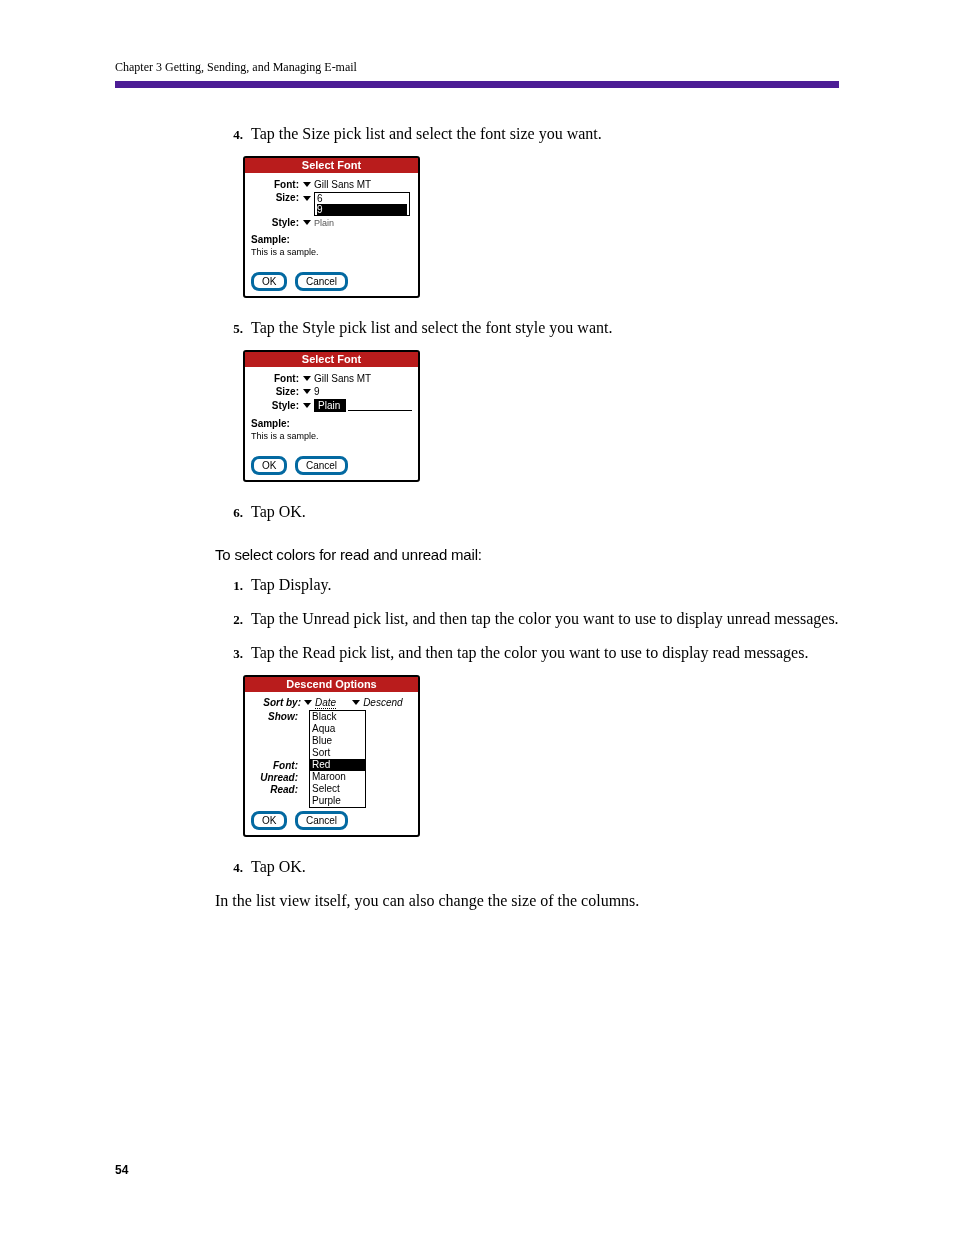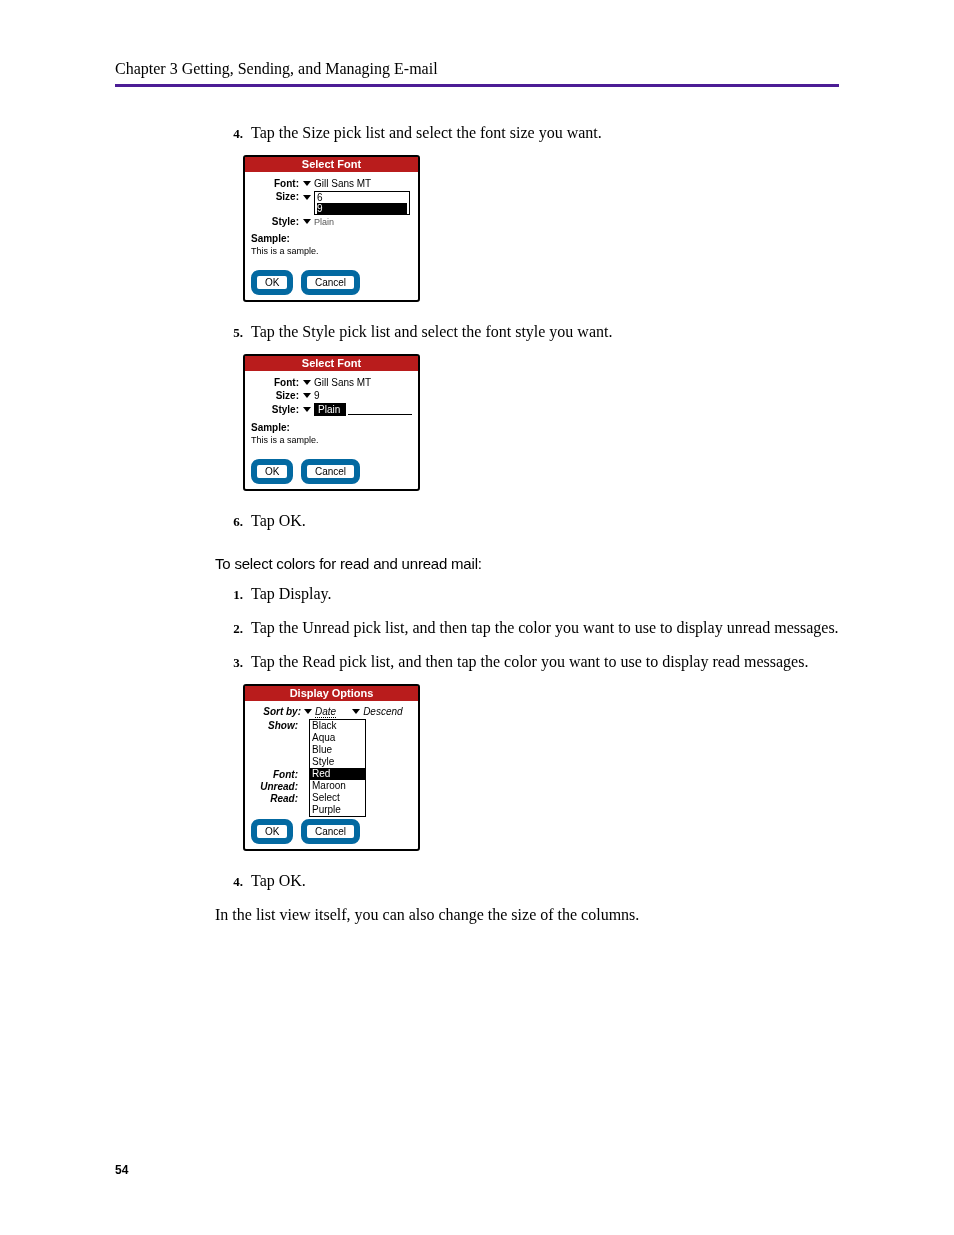--- a/index.html
+++ b/index.html
@@ -11,23 +11,23 @@
     background: #fff;
   }
   .page {
     width: 954px;
     height: 1235px;
     position: relative;
     box-sizing: border-box;
     padding: 60px 115px 50px 115px;
   }
   .header-line {
-    font-size: 16px;
+    font-size: 12px;
     padding-bottom: 6px;
-    border-bottom: 3px solid #4c1d95;
+    border-bottom: 7px solid #4c1d95;
     margin-bottom: 34px;
   }
   .content {
     margin-left: 100px;
   }
   .step {
     display: flex;
     margin-bottom: 10px;
     line-height: 1.5;
   }
@@ -136,21 +136,21 @@
   .palm-sample {
     font-size: 9px;
     margin-top: 2px;
     margin-bottom: 10px;
   }
   .palm-buttons {
     padding: 0 6px 5px 6px;
   }
   .palm-btn {
     display: inline-block;
-    border: 6px solid #0369a1;
+    border: 3px solid #0369a1;
     border-radius: 8px;
     font-size: 10px;
     padding: 0 8px;
     line-height: 13px;
     margin-right: 3px;
   }
   .palm-underline {
     border-bottom: 1px dotted #000;
     padding-bottom: 0;
   }
@@ -274,21 +274,21 @@
     <div class="step">
       <div class="num">2.</div>
       <div class="txt">Tap the Unread pick list, and then tap the color you want to use to display unread messages.</div>
     </div>
     <div class="step">
       <div class="num">3.</div>
       <div class="txt">Tap the Read pick list, and then tap the color you want to use to display read messages.</div>
     </div>
 
     <div class="palm-dialog">
-      <div class="palm-title">Display Options</div>
+      <div class="palm-title">Descend Options</div>
       <div class="palm-body" style="position:relative; padding-bottom:2px;">
         <div class="disp-row">
           <span class="disp-label">Sort by:</span>
           <span class="palm-tri" style="margin-top:3px;"></span>
           <span class="palm-underline">Date</span>
           <span style="width:16px;"></span>
           <span class="palm-tri" style="margin-top:3px;"></span>
           <span class="palm-val">Descend</span>
         </div>
         <div style="display:flex;">
@@ -304,21 +304,21 @@
                 <span class="disp-label">Unread:</span>
               </div>
             <div class="disp-row">
                 <span class="disp-label">Read:</span>
               </div>
           </div>
           <div class="palm-colorlist">
             <div>Black</div>
             <div>Aqua</div>
             <div>Blue</div>
-            <div>Style</div>
+            <div>Sort</div>
             <div class="sel">Red</div>
             <div>Maroon</div>
             <div>Select</div>
             <div>Purple</div>
           </div>
         </div>
       </div>
       <div class="palm-buttons">
         <span class="palm-btn">OK</span>
         <span class="palm-btn">Cancel</span>

